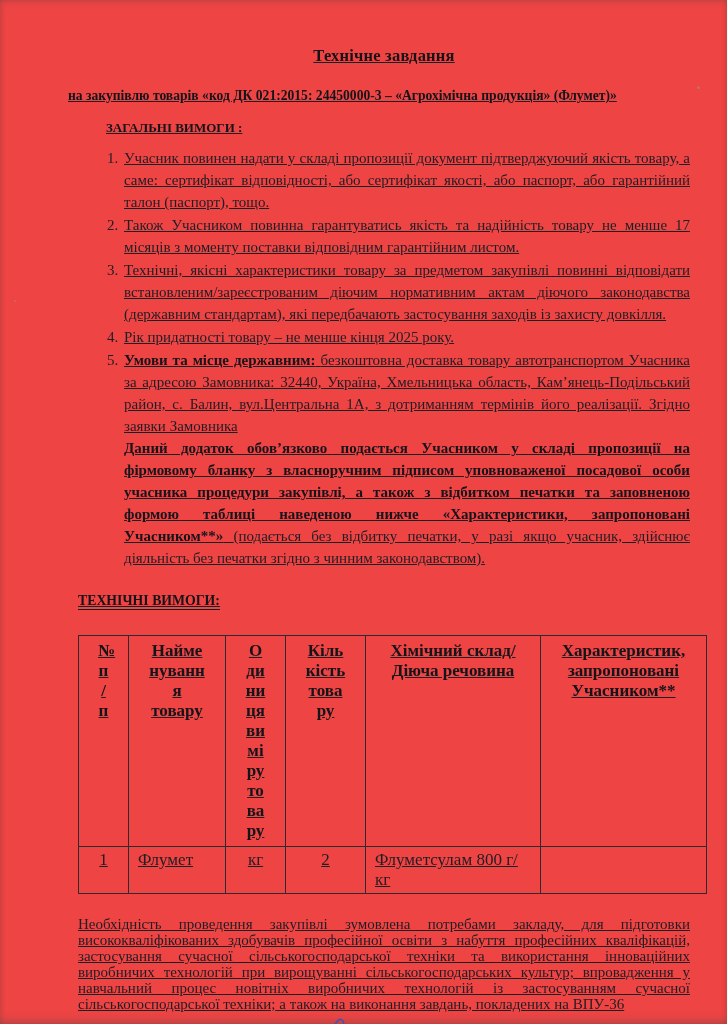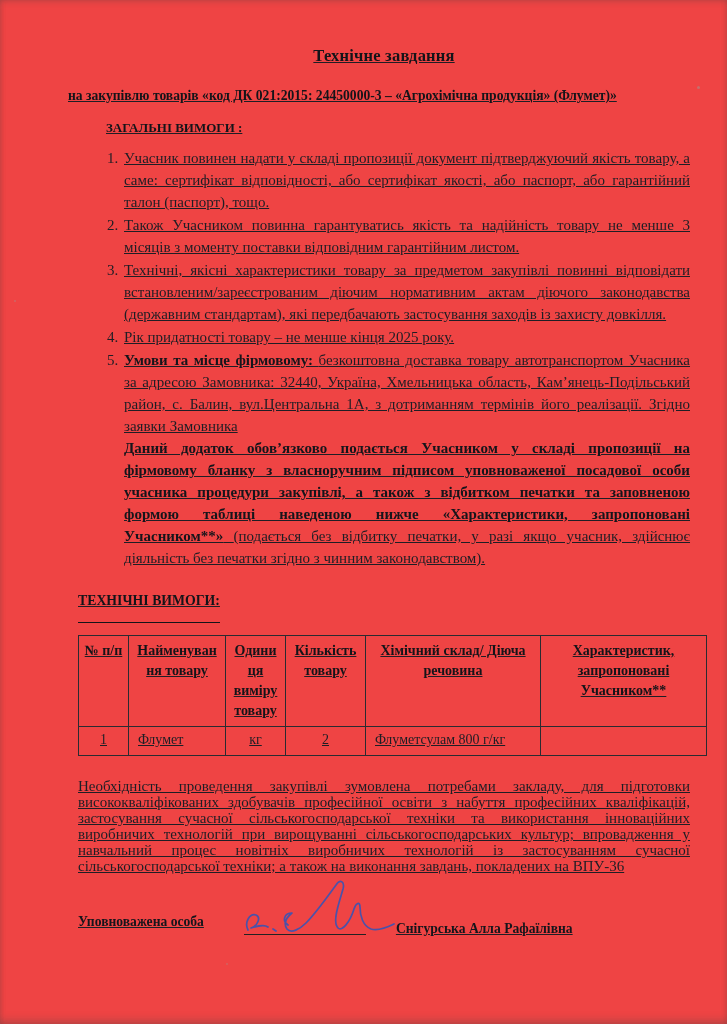--- a/index.html
+++ b/index.html
@@ -51,33 +51,33 @@
     font-weight:bold; color:#15151b;
     text-align:justify; line-height:22px;
   }
   .appendix .plain { font-weight:normal; color:#1e1e25; }
 
   .tech-heading {
     margin:24px 0 0 0;
     font-size:13.8px; font-weight:bold; color:#141419;
   }
   .tech-heading span {
-    border-bottom:1.6px solid #141419; padding-bottom:14px;
+    border-bottom:1.6px solid #141419; padding-bottom:1px;
   }
 
   table.spec {
     margin-top:26px;
     border-collapse:collapse;
     width:628px;
     table-layout:fixed;
   }
   table.spec th, table.spec td {
     border:1.2px solid #2b2b31;
-    font-size:14px;
-    padding:3px 5px;
+    font-size:17px;
+    padding:3px 19px;
     vertical-align:top;
     overflow-wrap:break-word;
   }
   table.spec th {
     font-weight:bold; color:#141419;
     text-align:center; line-height:20px;
     padding-top:5px; padding-bottom:5px;
   }
   table.spec td { line-height:20px; height:22px; }
   .ta-c { text-align:center; }
@@ -118,30 +118,30 @@
 
     <p class="doc-subtitle">на закупівлю товарів «код ДК 021:2015: 24450000-3 – «Агрохімічна продукція» (Флумет)»</p>
 
     <p class="section-heading">ЗАГАЛЬНІ ВИМОГИ :</p>
 
     <ol class="req-list">
       <li>
         <span>Учасник повинен надати у складі пропозиції документ підтверджуючий якість товару, а саме: сертифікат відповідності, або сертифікат якості, або паспорт, або гарантійний талон (паспорт), тощо.</span>
       </li>
       <li>
-        <span>Також Учасником повинна гарантуватись якість та надійність товару не менше 3 місяців з моменту поставки відповідним гарантійним листом.</span>
+        <span>Також Учасником повинна гарантуватись якість та надійність товару не менше 17 місяців з моменту поставки відповідним гарантійним листом.</span>
       </li>
       <li>
         <span>Технічні, якісні характеристики товару за предметом закупівлі повинні відповідати встановленим/зареєстрованим діючим нормативним актам діючого законодавства (державним стандартам), які передбачають застосування заходів із захисту довкілля.</span>
       </li>
       <li>
         <span>Рік придатності  товару – не менше кінця 2025 року.</span>
       </li>
       <li>
-        <span class="b">Умови та місце фірмовому:</span>
+        <span class="b">Умови та місце державним:</span>
         <span>безкоштовна доставка товару автотранспортом Учасника за адресою Замовника: 32440, Україна, Хмельницька область, Кам’янець-Подільський район, с. Балин, вул.Центральна 1А, з дотриманням термінів його реалізації. Згідно заявки Замовника</span>
         <div class="appendix">
           <span>Даний додаток обов’язково подається Учасником у складі пропозиції на фірмовому бланку з власноручним підписом уповноваженої посадової особи учасника процедури закупівлі, а також з відбитком печатки та заповненою формою таблиці наведеною нижче «Характеристики, запропоновані Учасником**»</span>
           <span class="plain">(подається без відбитку печатки, у разі якщо учасник, здійснює діяльність без печатки згідно з чинним законодавством).</span>
         </div>
       </li>
     </ol>
 
     <p class="tech-heading">
       <span>ТЕХНІЧНІ ВИМОГИ:</span>

